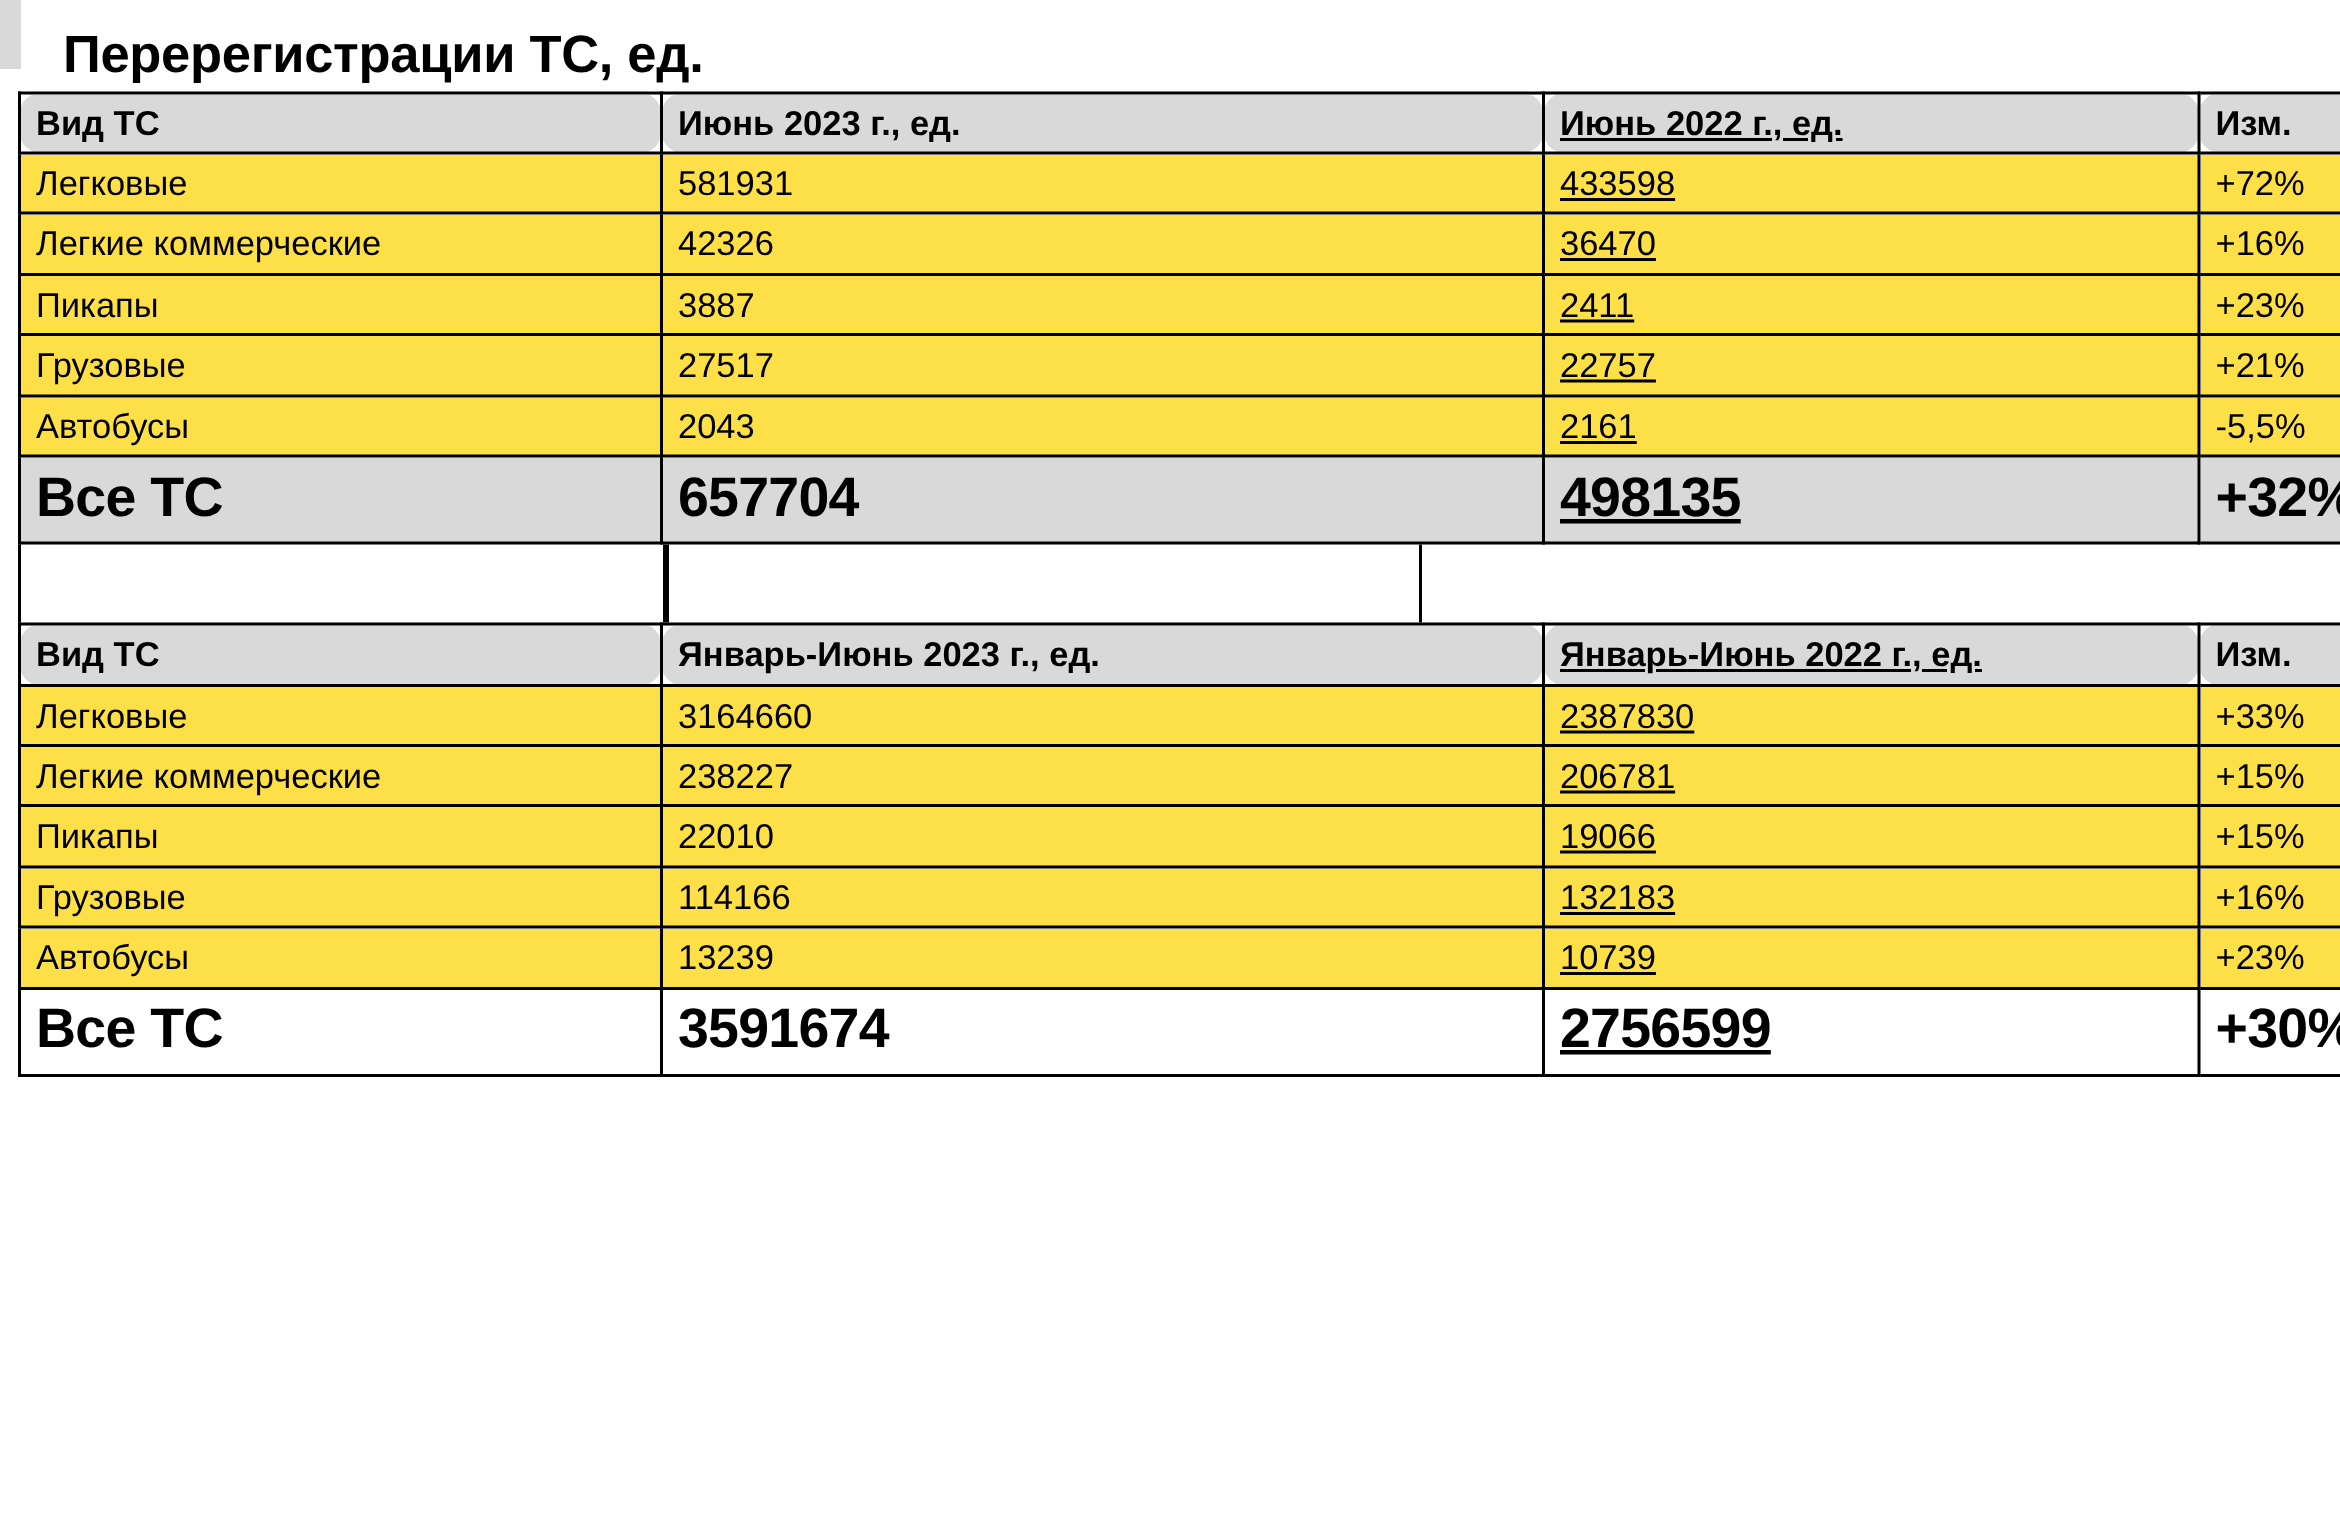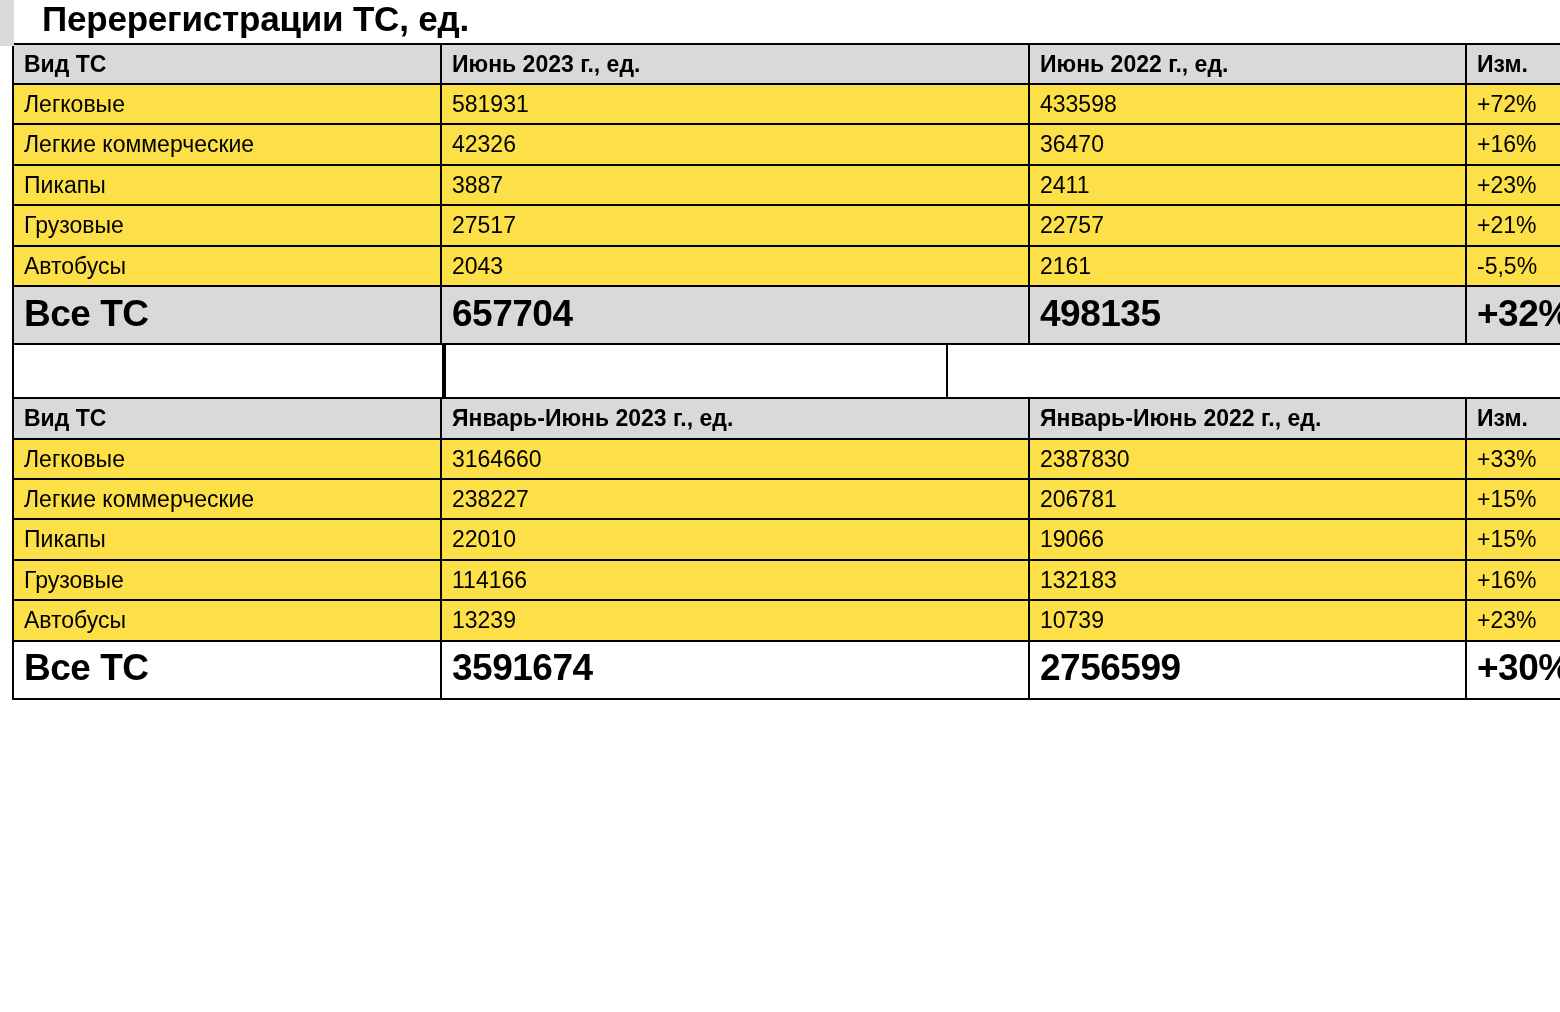--- a/index.html
+++ b/index.html
@@ -17,21 +17,21 @@
   .page {
     position: relative;
     width: 1560px;
     height: 1012px;
     box-sizing: border-box;
   }
   .title {
     font-size: 35px;
     font-weight: bold;
     letter-spacing: -0.2px;
-    padding: 0 0 4px 42px;
+    padding: 18px 0 4px 42px;
     line-height: 1.1;
     white-space: nowrap;
   }
   .edge-mark {
     position: absolute;
     left: 0;
     top: 0;
     width: 14px;
     height: 46px;
     background: #d9d9d9;
@@ -49,26 +49,27 @@
     vertical-align: middle;
     line-height: 1.15;
     background: #fde047;
     height: 40px;
     box-sizing: border-box;
     overflow: hidden;
     white-space: nowrap;
   }
   td.col-type   { width: 428px; }
   td.col-cur    { width: 588px; }
-  td.col-prev   { width: 437px; }
+  td.col-prev   { width: 437px; text-decoration: underline; }
   td.col-chg    { width: 142px; }
 
   tr.head td {
     background: #d9d9d9;
     font-weight: bold;
+    border-radius: 14px;
   }
   tr.total td {
     background: #d9d9d9;
     font-weight: bold;
     font-size: 37px;
     letter-spacing: -0.5px;
     height: 58px;
     padding-top: 2px;
     padding-bottom: 4px;
   }

